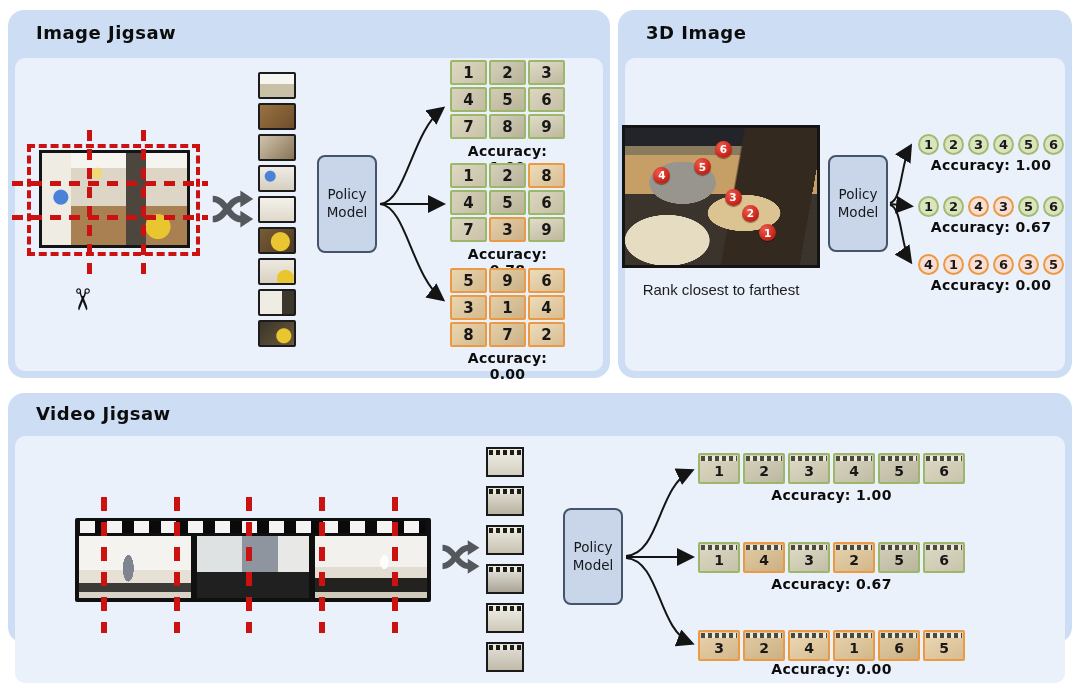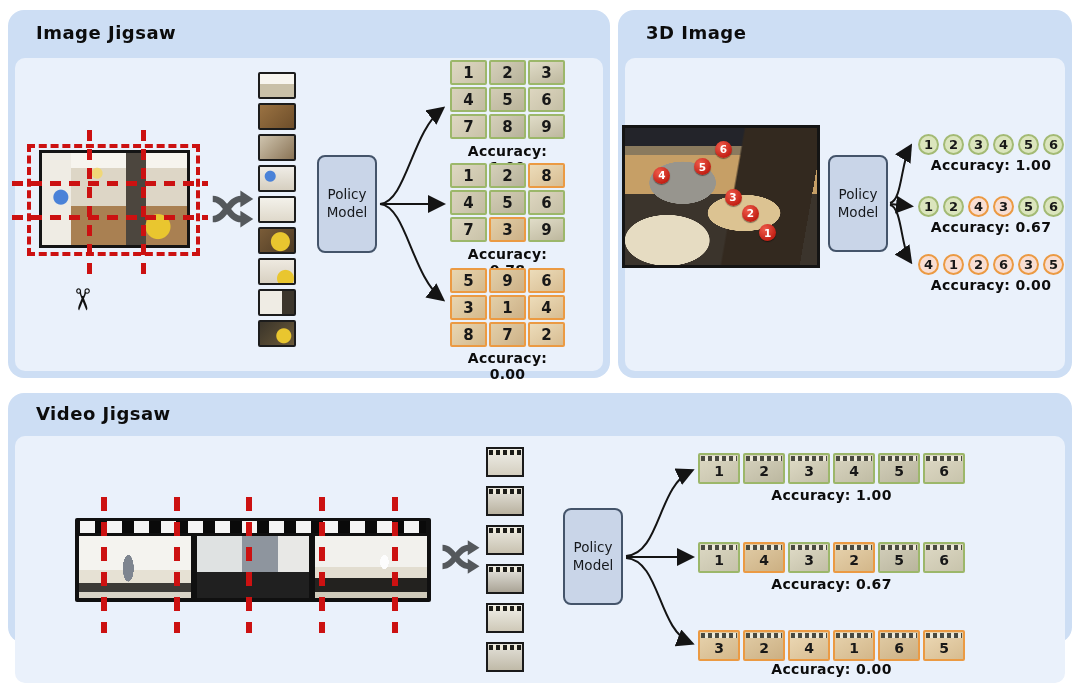--- a/index.html
+++ b/index.html
@@ -236,20 +236,21 @@
     <h2>3D Image</h2>
 
     <div class="scene-photo">
         <div class="marker" style="left: 19%; top: 34%;">4</div>
         <div class="marker" style="left: 40%; top: 28%;">5</div>
         <div class="marker" style="left: 51%; top: 15%;">6</div>
         <div class="marker" style="left: 56%; top: 50%;">3</div>
         <div class="marker" style="left: 65%; top: 62%;">2</div>
         <div class="marker" style="left: 74%; top: 76%;">1</div>
       </div>
+    <div class="caption">Rank closest to farthest</div>
 
     <div class="policy" id="policy-3d">Policy
 Model</div>
 
     <svg class="arrows" width="454" height="368" viewBox="0 0 454 368">
       <defs>
           <marker id="ah-3d" markerWidth="9" markerHeight="9" refX="7" refY="4.5" orient="auto">
         <path d="M0,0 L9,4.5 L0,9 z" fill="#141414"></path>
           </marker>
         </defs>

